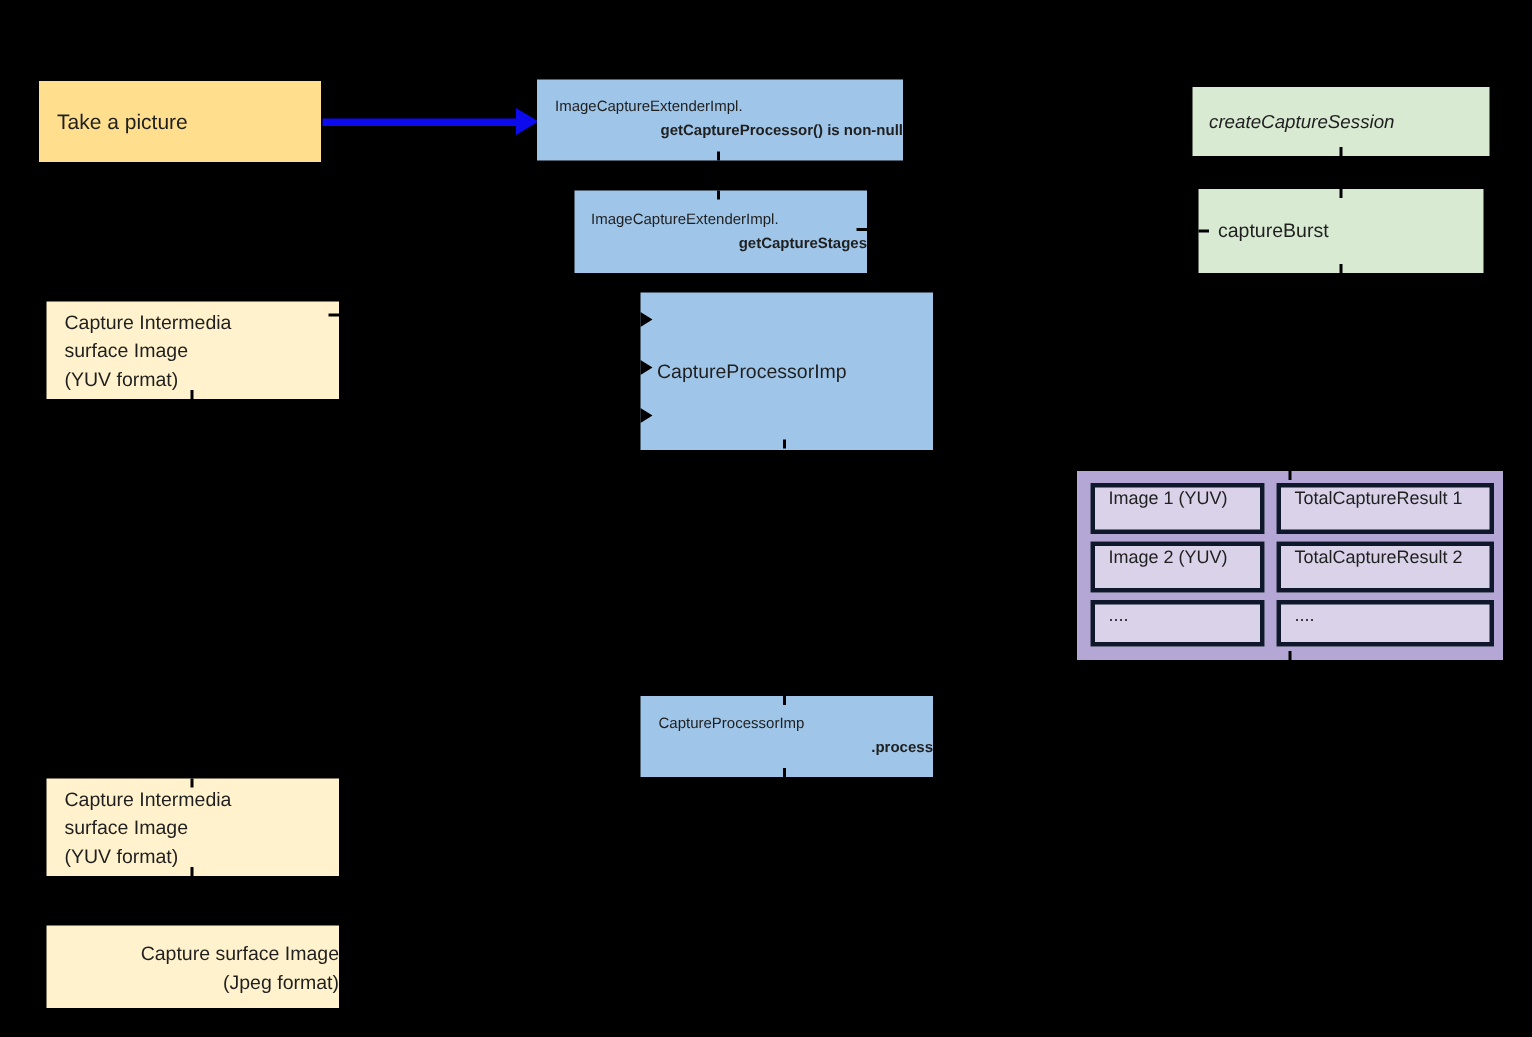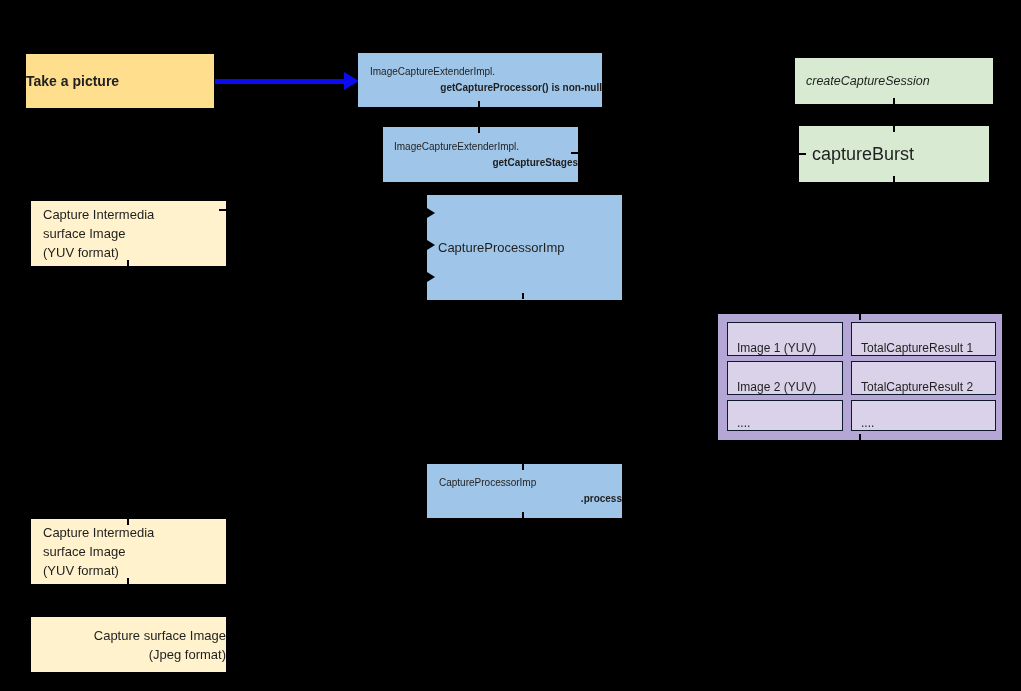--- a/index.html
+++ b/index.html
@@ -16,39 +16,39 @@
   }
   .node{
     position:absolute; display:flex; flex-direction:column; justify-content:center;
     box-sizing:border-box; line-height:16px; font-size:10px;
   }
   .node .ln{white-space:nowrap;}
   .b{font-weight:700;text-align:right;}
 
   
   .take-picture{left:26px; top:54px; width:188px; height:54px; background:var(--yellow);
-                padding-left:0; font-size:14px;font-weight:bold;}
+                padding-left:12px; font-size:14px;}
   .get-capture-processor{left:358px; top:53px; width:244px; height:54px; background:var(--blue);
                 padding-left:12px;}
   .create-capture-session{left:795px; top:58px; width:198px; height:46px; background:var(--green);
                 padding-left:11px; font-size:12.5px;font-style:italic;}
   .get-capture-stages{left:383px; top:127px; width:195px; height:55px; background:var(--blue);
                 padding-left:11px;}
   .capture-burst{left:799px; top:126px; width:190px; height:56px; background:var(--green);
-                padding-left:13px; font-size:18px;}
+                padding-left:13px; font-size:13px;}
   .cream1{left:31px; top:201px; width:195px; height:65px; background:var(--cream);
                 padding-left:12px; font-size:13px; line-height:19px;}
   .capture-processor-imp{left:427px; top:195px; width:195px; height:105px; background:var(--blue);
                 padding-left:11px; font-size:13px;}
   .burst-table{left:718px; top:314px; width:284px; height:126px; background:var(--purple);
                 position:absolute; box-sizing:border-box;
                 display:grid; grid-template-columns:116px 145px; grid-template-rows:34px 34px 31px;
                 column-gap:8px; row-gap:5px; padding:8px 6px 9px 9px;}
-  .cell{background:var(--purple_light); border:1px solid #0f172a; box-sizing:border-box;
-        display:flex; align-items:flex-end; padding-left:9px; font-size:12px; white-space:nowrap;}
+  .cell{background:var(--purple_light); border:3px solid #0f172a; box-sizing:border-box;
+        display:flex; align-items:flex-start; padding-left:9px; font-size:12px; white-space:nowrap;}
   .process-box{left:427px; top:464px; width:195px; height:54px; background:var(--blue);
                 padding-left:12px;}
   .cream2{left:31px; top:519px; width:195px; height:65px; background:var(--cream);
                 padding-left:12px; font-size:13px; line-height:19px;}
   .cream3{left:31px; top:617px; width:195px; height:55px; background:var(--cream);
                 padding-left:12px; font-size:13px; line-height:19px;text-align:right;}
 
   
   .arrow-shaft{position:absolute; left:215px; top:79px; width:130px; height:5px; background:var(--arrow);}
   .arrow-head{position:absolute; left:344px; top:72px; width:0; height:0;

